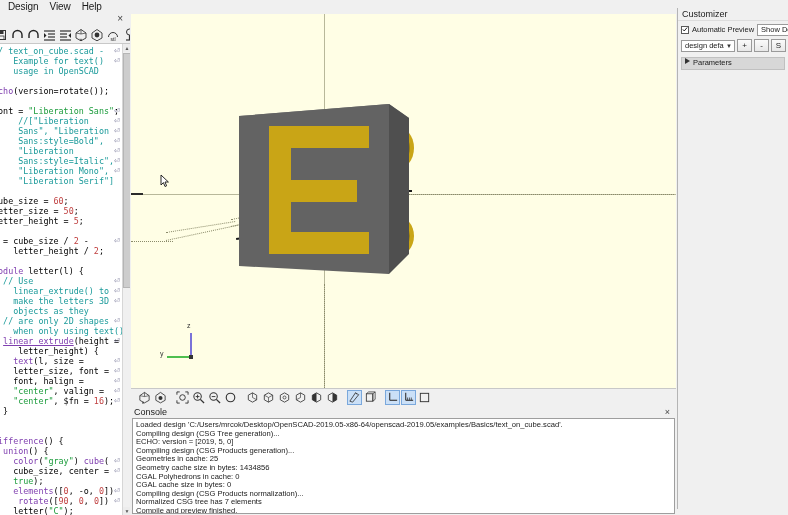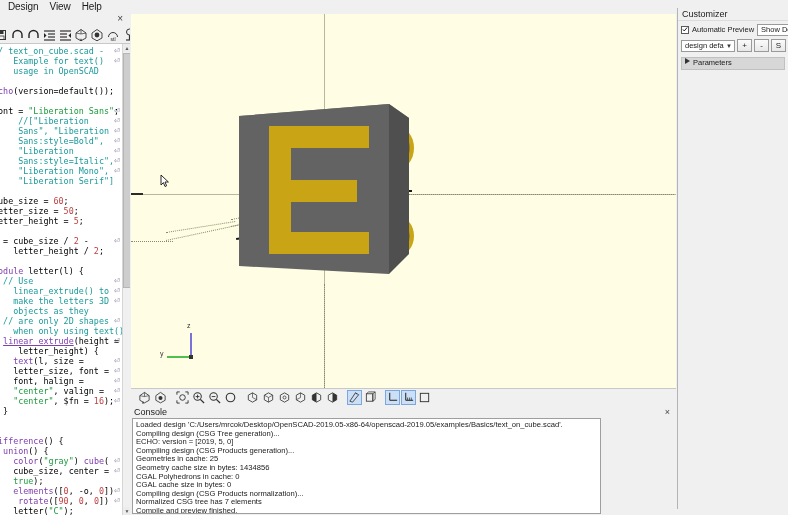--- a/index.html
+++ b/index.html
@@ -168,21 +168,21 @@
     position: relative; height: 12px; width: 545px;
     font-size: 9px; color: #1a1a1a; line-height: 12px;
     padding-left: 3px;
   }
   #console-close {
     position: absolute; right: 6px; top: 0;
     font-size: 9px; color: #444; cursor: pointer; line-height: 12px;
   }
   #console-body {
     position: absolute; left: 1px; top: 12px;
-    width: 469px; height: 96px;
+    width: 543px; height: 96px;
     background: #ffffff;
     border: 1px solid #9e9e9e;
     overflow: hidden;
   }
   #console-lines {
     padding: 2px 3px;
     font-size: 7.6px;
     line-height: 8.6px;
     color: #1a1a1a;
     font-family: "Liberation Sans", sans-serif;
@@ -330,21 +330,21 @@
           </svg>
       </div>
     </div>
 
     <div id="code-area">
       <div id="code-scroll">
         <pre id="code"><span><span class="c-cmt">// text_on_cube.scad -</span></span>
 <span><span class="c-cmt">    Example for text()</span></span>
 <span><span class="c-cmt">    usage in OpenSCAD</span></span>
 <span><span class="c-plain"></span></span>
-<span><span class="c-fn">echo</span><span class="c-plain">(version=default());</span></span>
+<span><span class="c-fn">echo</span><span class="c-plain">(version=rotate());</span></span>
 <span><span class="c-plain"></span></span>
 <span><span class="c-plain">font = </span><span class="c-str">"Liberation Sans"</span><span class="c-plain">;</span></span>
 <span><span class="c-cmt">     //["Liberation</span></span>
 <span><span class="c-cmt">     Sans", "Liberation</span></span>
 <span><span class="c-cmt">     Sans:style=Bold",</span></span>
 <span><span class="c-cmt">     "Liberation</span></span>
 <span><span class="c-cmt">     Sans:style=Italic",</span></span>
 <span><span class="c-cmt">     "Liberation Mono",</span></span>
 <span><span class="c-cmt">     "Liberation Serif"]</span></span>
 <span><span class="c-plain"></span></span>

